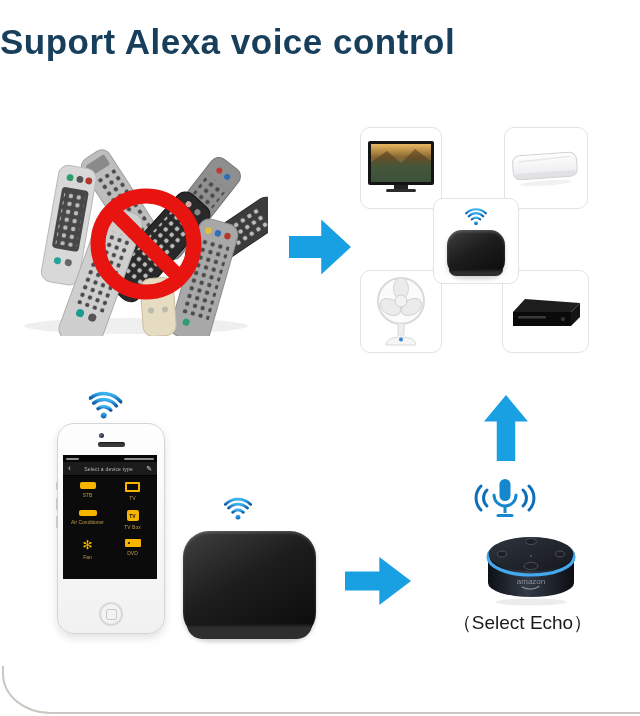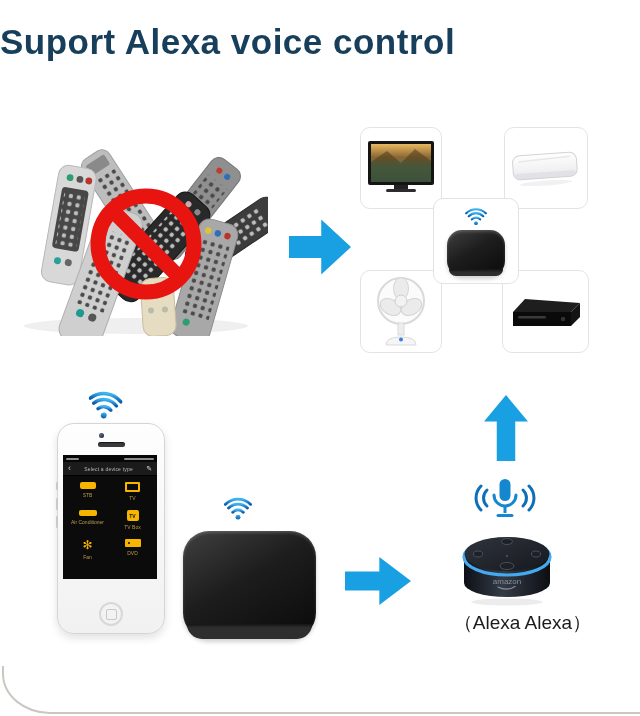--- a/index.html
+++ b/index.html
@@ -318,21 +318,21 @@
         <path d="M50 13 A11 11 0 0 1 50 29"></path>
         <path d="M56 9 A17 17 0 0 1 56 33"></path>
       </g>
       <rect x="26.5" y="2" width="11" height="22" rx="5.5" fill="#1587cf"></rect>
       <path d="M21 18 a11 11 0 0 0 22 0" fill="none" stroke="#1587cf" stroke-width="3" stroke-linecap="round"></path>
       <line x1="32" y1="30" x2="32" y2="36" stroke="#1587cf" stroke-width="3"></line>
       <line x1="25" y1="38.5" x2="39" y2="38.5" stroke="#1587cf" stroke-width="3" stroke-linecap="round"></line>
     </svg>
   </div>
 
-  <div style="position:absolute;left:460px;top:531px;">
+  <div style="position:absolute;left:484px;top:531px;">
     <svg width="94" height="76" viewBox="0 0 94 76">
       <defs>
         <linearGradient id="ebody" x1="0" y1="0" x2="1" y2="0">
           <stop offset="0" stop-color="#0d1016"></stop>
             <stop offset=".45" stop-color="#343b47"></stop>
             <stop offset="1" stop-color="#0c0e13"></stop>
         </linearGradient>
         <linearGradient id="etop" x1="0" y1="0" x2="1" y2="1">
           <stop offset="0" stop-color="#30343c"></stop>
             <stop offset="1" stop-color="#15181e"></stop>
@@ -345,17 +345,17 @@
       <ellipse cx="47" cy="10.5" rx="5.5" ry="3" fill="#1d2026" stroke="#4a505b" stroke-width="1"></ellipse>
       <ellipse cx="47" cy="35" rx="7" ry="3.6" fill="#1d2026" stroke="#4a505b" stroke-width="1"></ellipse>
       <ellipse cx="18" cy="23" rx="4.5" ry="3" fill="#1d2026" stroke="#4a505b" stroke-width="1"></ellipse>
       <ellipse cx="76" cy="23" rx="4.5" ry="3" fill="#1d2026" stroke="#4a505b" stroke-width="1"></ellipse>
       <circle cx="47" cy="25" r="1" fill="#555b66"></circle>
       <text x="47" y="53" text-anchor="middle" font-size="8" font-family="Liberation Sans, sans-serif" fill="#8a8f98">amazon</text>
       <path d="M38 56 q9 4.5 17 -0.5" fill="none" stroke="#8a8f98" stroke-width="1.2" stroke-linecap="round"></path>
     </svg>
   </div>
 
-  <div class="caption">（Alexa Alexa）</div>
+  <div class="caption">（Select Echo）</div>
 
   <div class="page-corner"></div>
 
 </div>
 
 </body></html>

